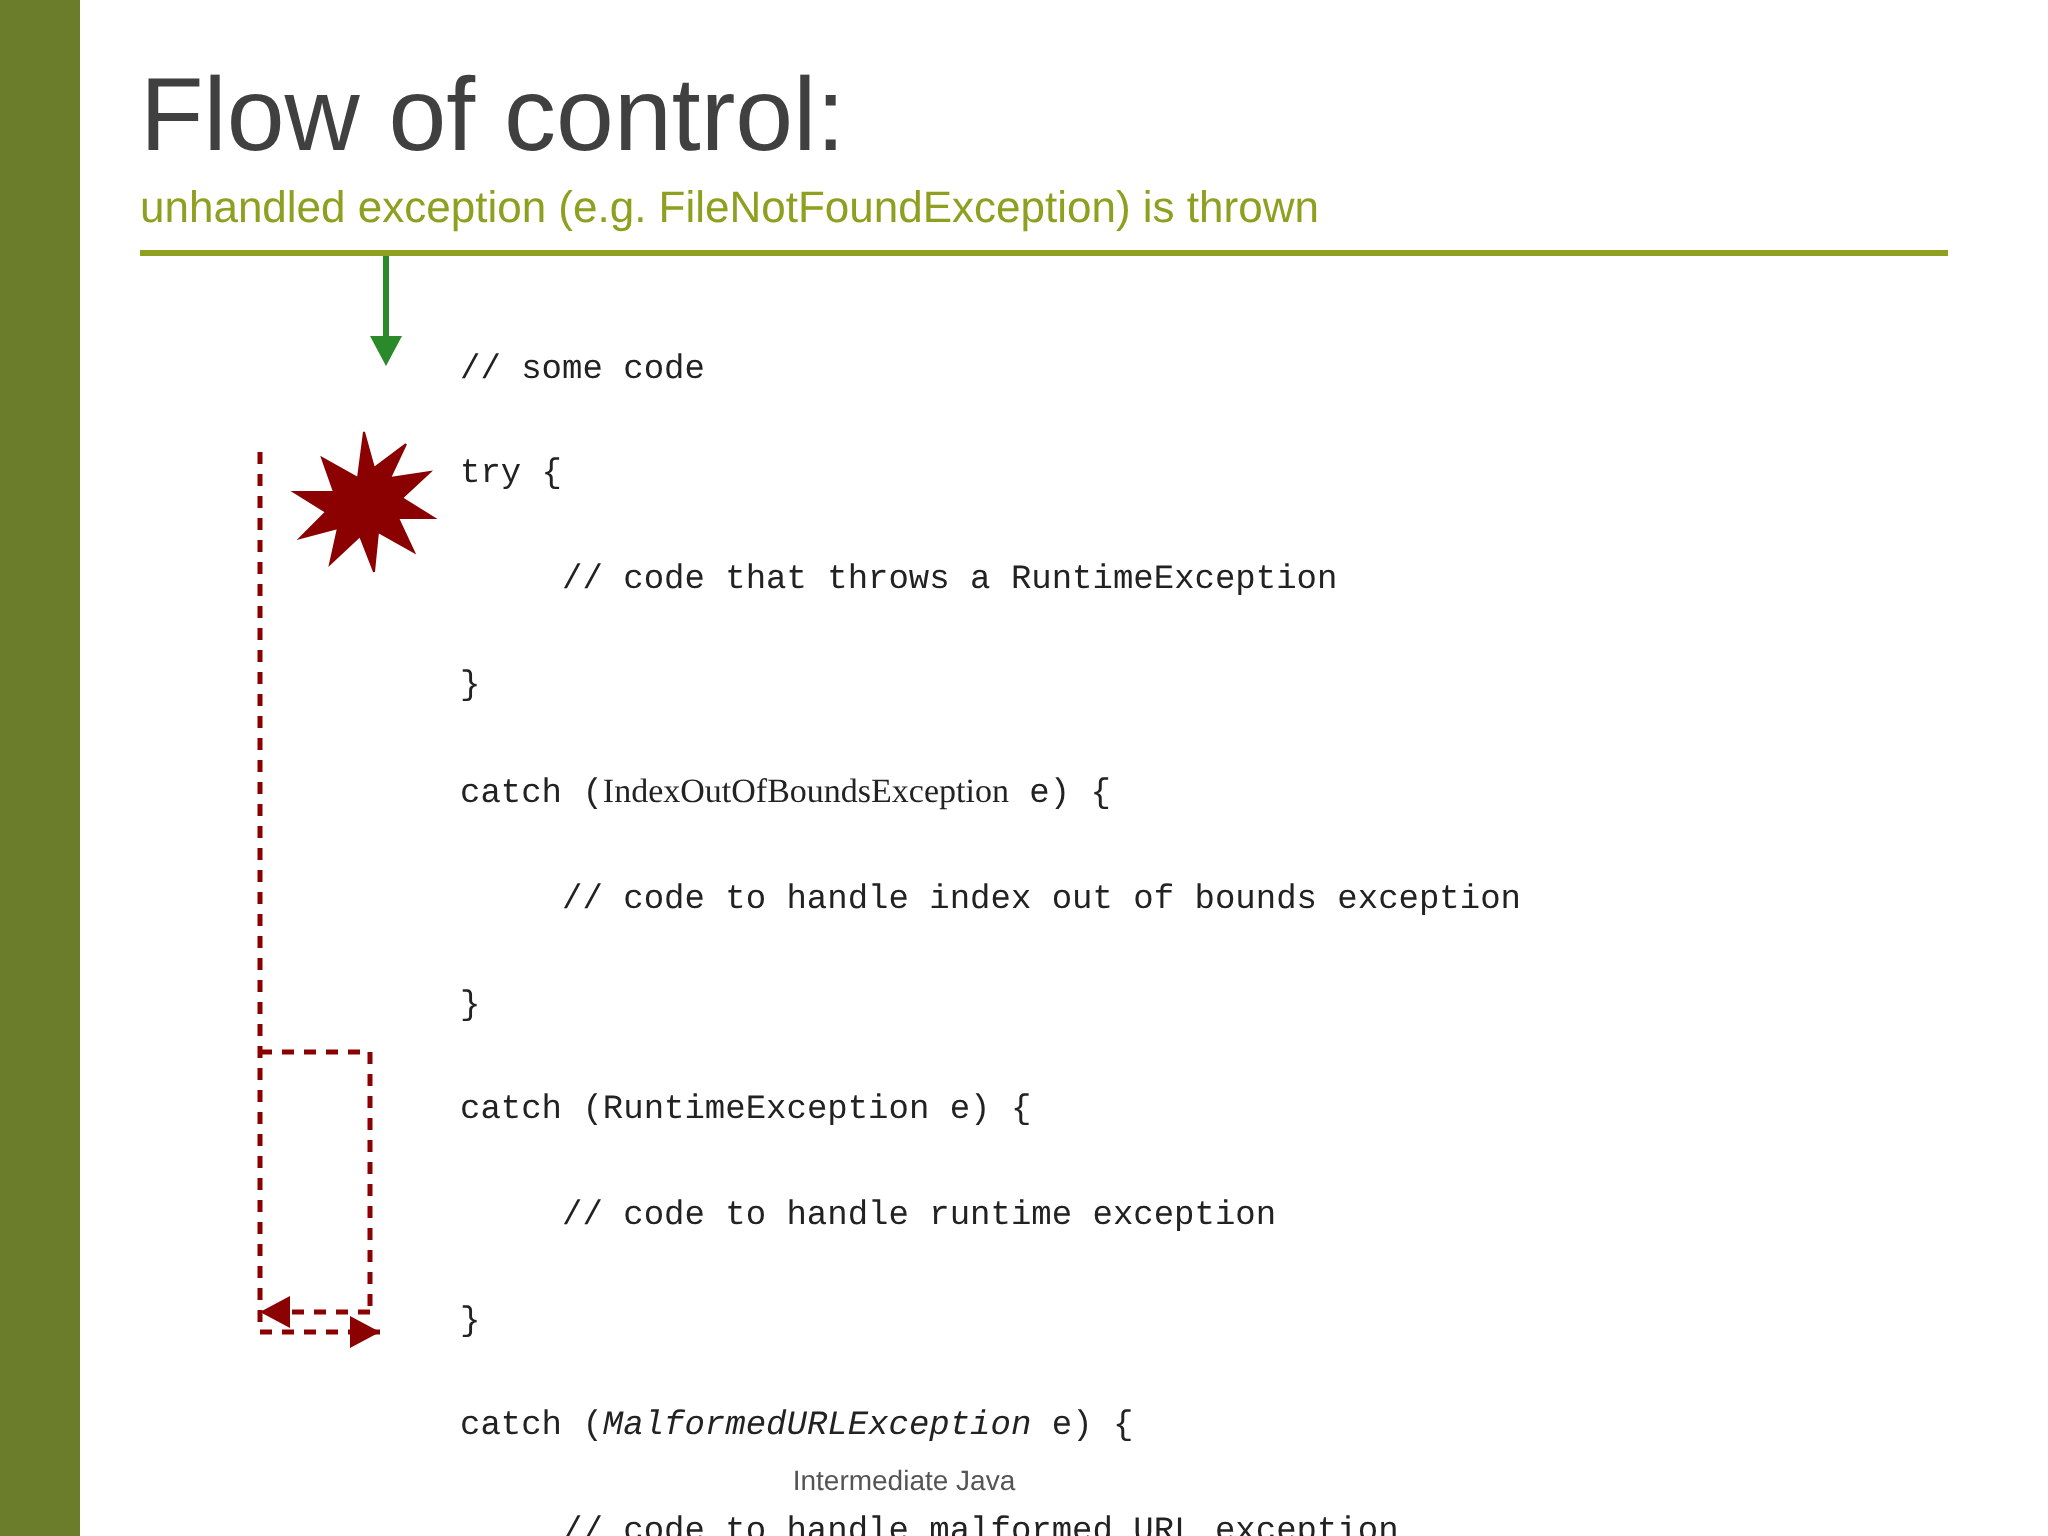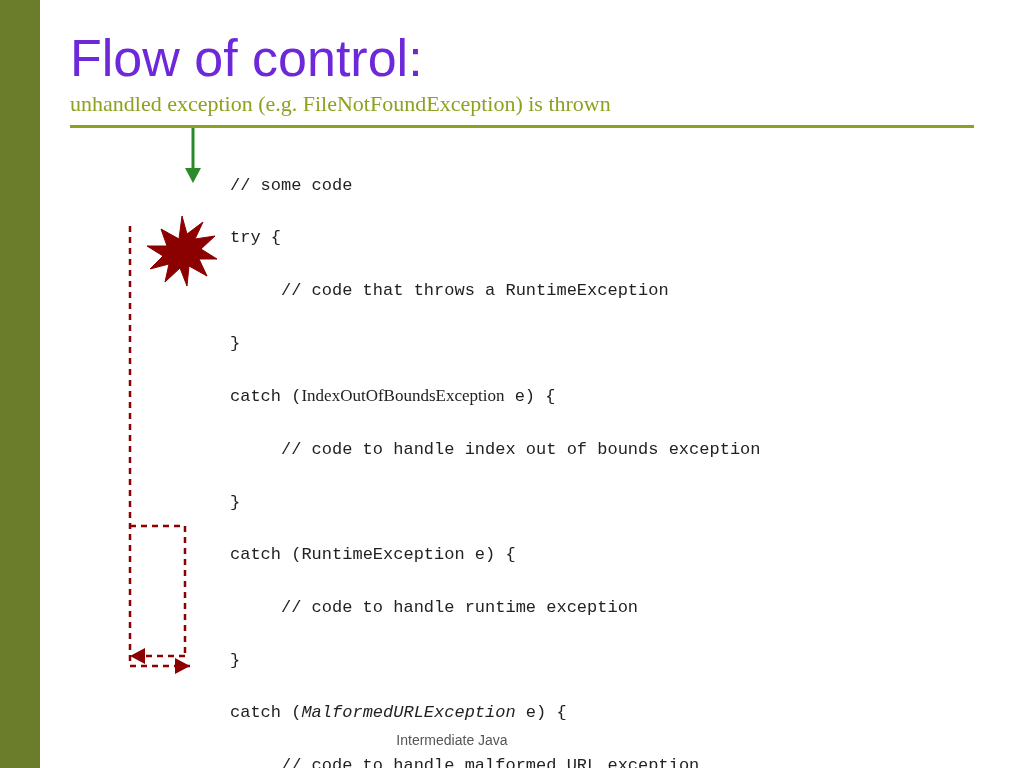--- a/index.html
+++ b/index.html
@@ -30,31 +30,31 @@
       height: 768px;
       background: #6b7c2a;
     }
 
     .content {
       margin-left: 20px;
     }
 
     .title {
       font-size: 52px;
-      color: #6d28d9;
+      color: #404040;
       font-family: Arial, sans-serif;
       font-weight: normal;
       margin-bottom: 4px;
       line-height: 1.1;
     }
 
     .subtitle {
       font-size: 22px;
       color: #8fa020;
-      font-family: Liberation Serif, serif;
+      font-family: Liberation Sans, sans-serif;
       font-weight: normal;
       margin-bottom: 8px;
     }
 
     .divider {
       width: 100%;
       height: 3px;
       background: #8fa020;
       margin-bottom: 18px;
     }

